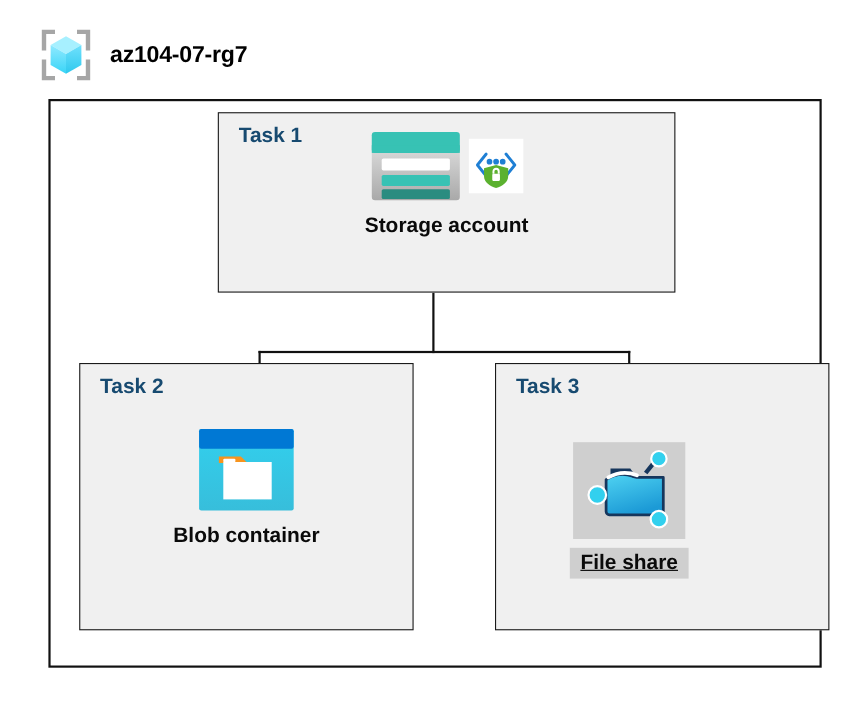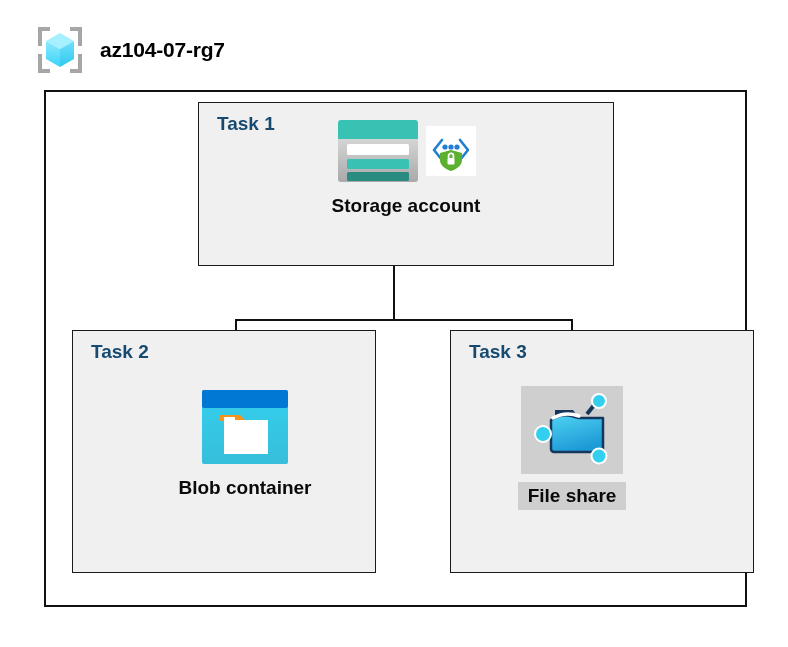--- a/index.html
+++ b/index.html
@@ -91,22 +91,22 @@
     font-weight: bold;
     color: #0a0a0a;
     white-space: nowrap;
     padding: 3px 10px;
   }
   .node-caption.highlighted {
     background: #CFCFCF;
   }
 
   .node.storage  { left: 198px; top: 118px; width: 416px; }
-  .node.blob     { left: 72px;  top: 388px; width: 304px; padding-left: 21px; }
-  .node.fileshare{ left: 420px; top: 386px; width: 304px; }
+  .node.blob     { left: 72px;  top: 388px; width: 304px; }
+  .node.fileshare{ left: 420px; top: 402px; width: 304px; text-decoration: underline; }
 
   .icon-highlight-bg {
     background: #CFCFCF;
     padding: 4px 8px 6px 8px;
   }
 
   
   .conn {
     position: absolute;
     background: #111111;

